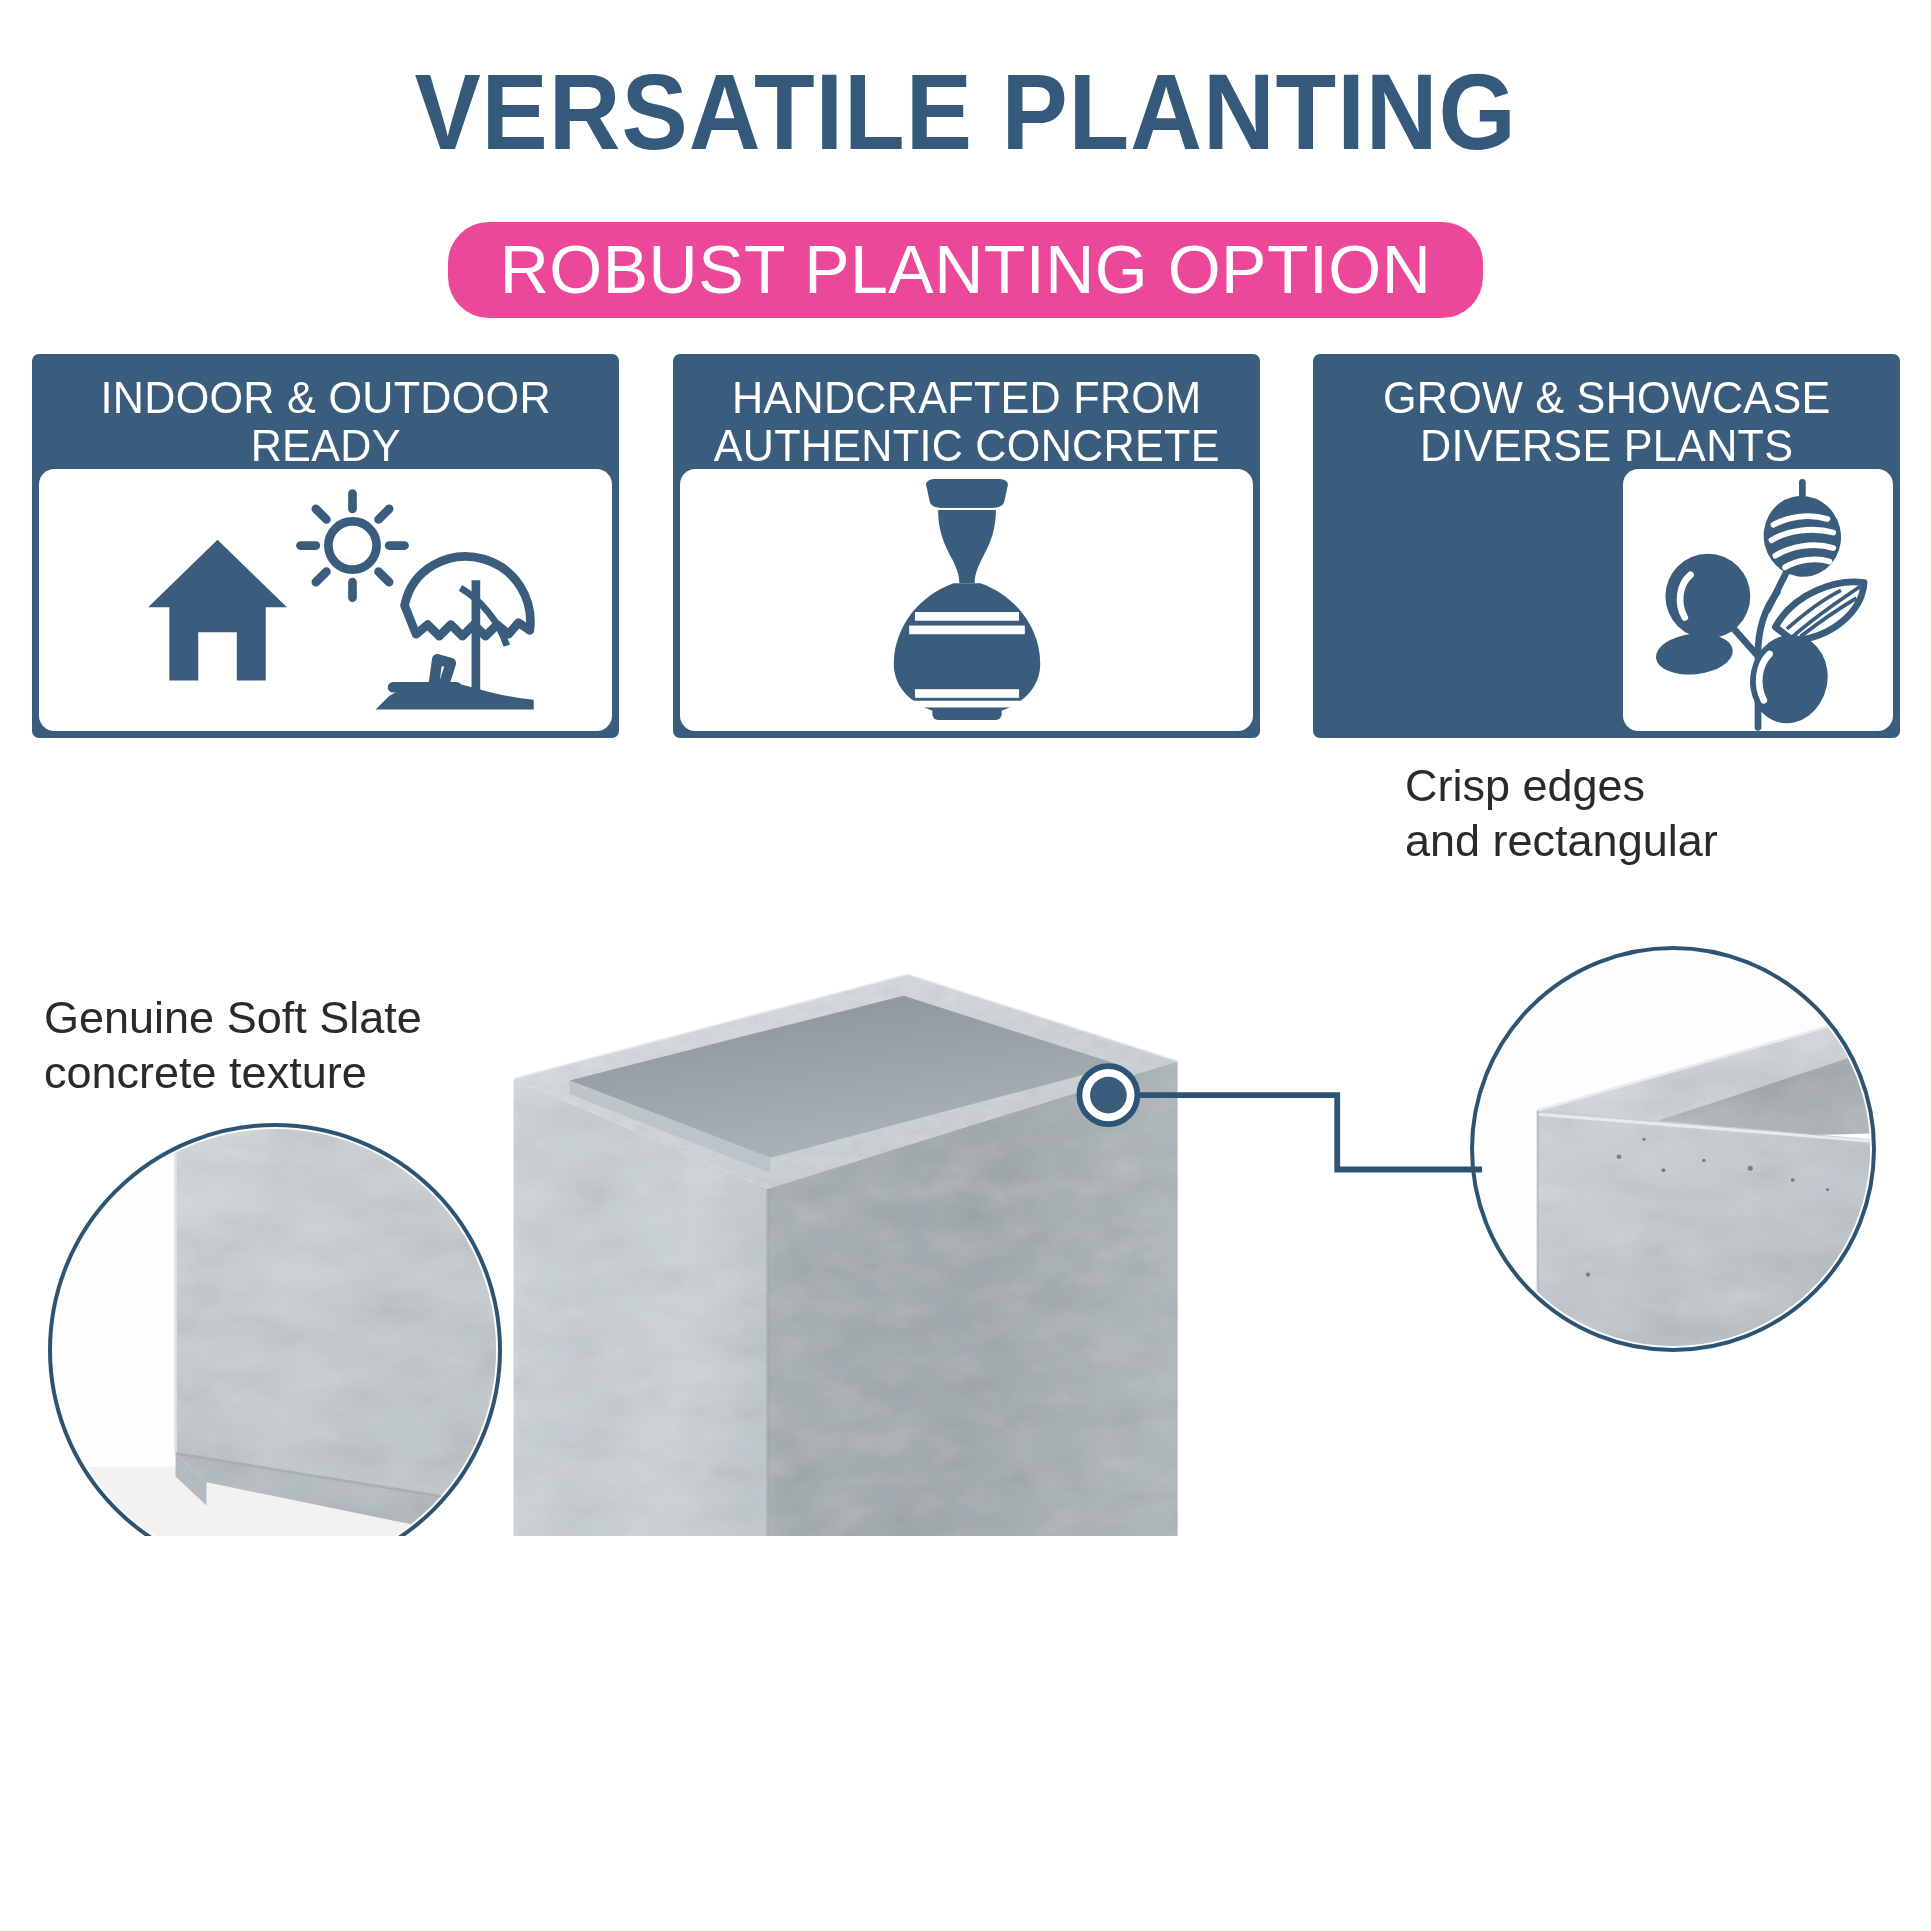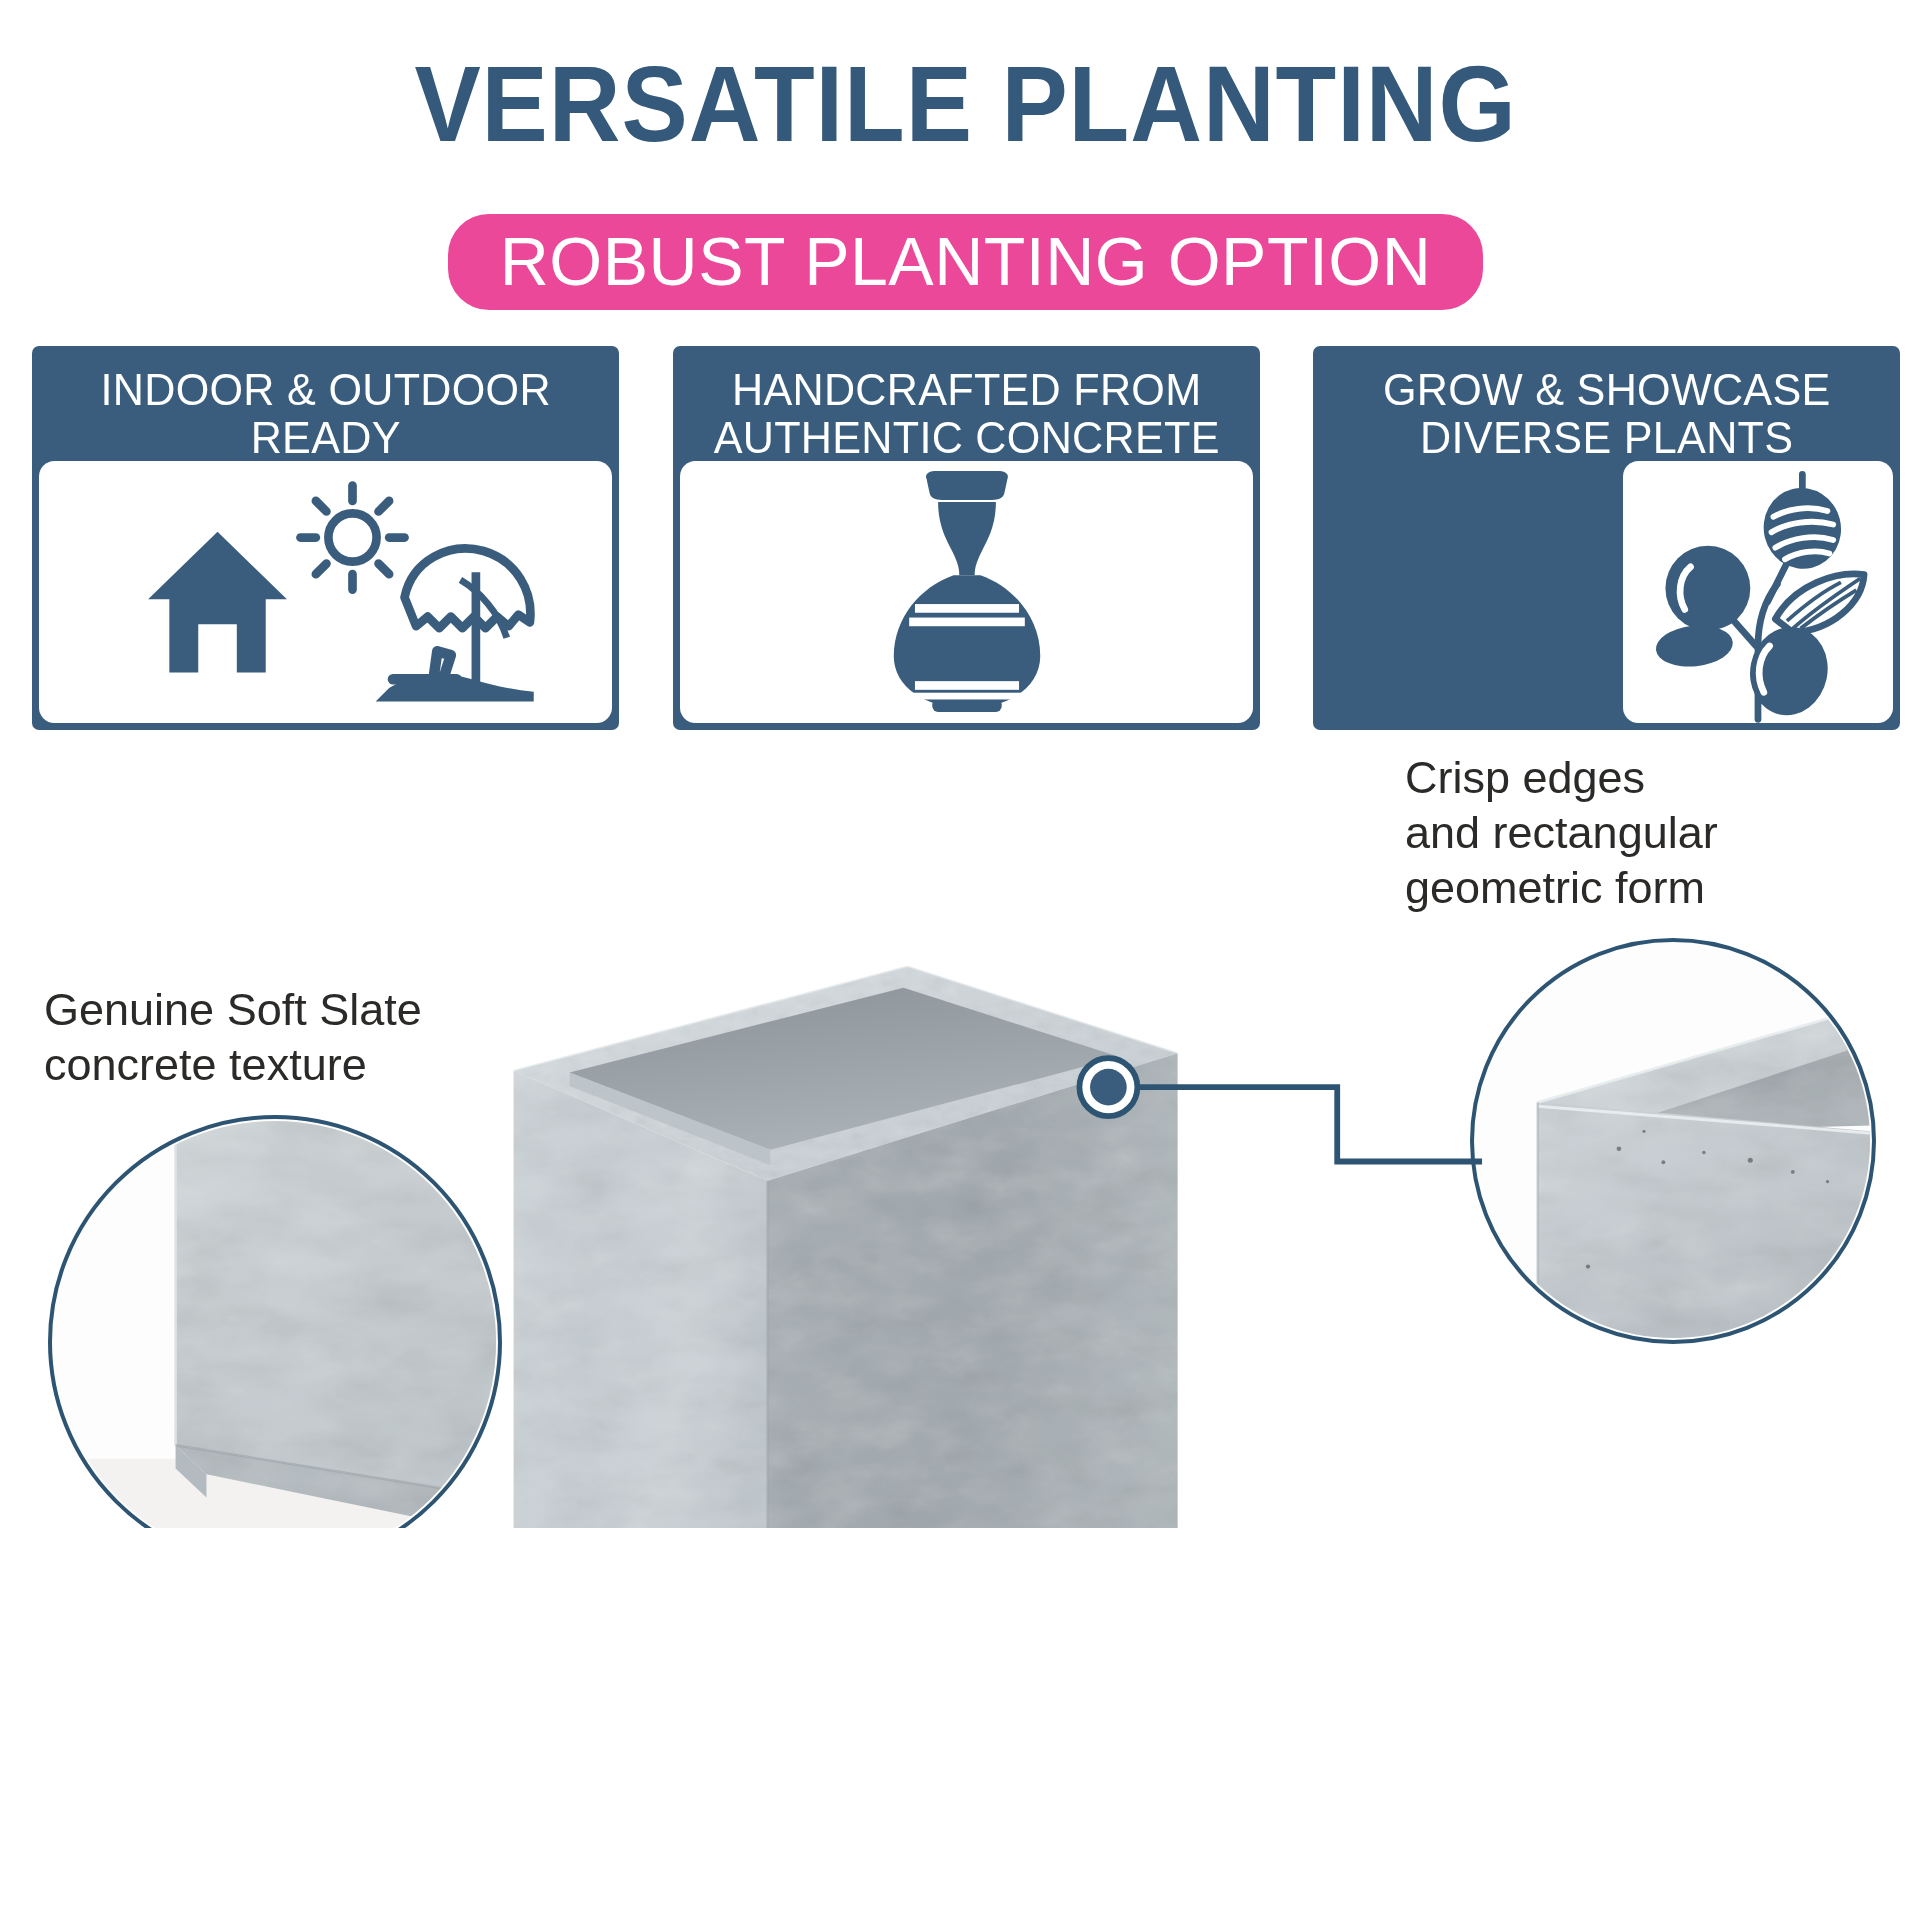--- a/index.html
+++ b/index.html
@@ -7,20 +7,21 @@
     padding: 0;
     background: #ffffff;
   }
   #page {
     position: relative;
     width: 1931px;
     height: 1528px;
     background: #ffffff;
     overflow: hidden;
     font-family: "Liberation Sans", sans-serif;
+    margin-top: 8px;
   }
 
   
   #title {
     position: absolute;
     left: 0;
     top: 50px;
     width: 1931px;
     text-align: center;
     font-family: "Liberation Sans Narrow", "Liberation Sans", sans-serif;
@@ -255,21 +256,20 @@
           <ellipse cx="172" cy="222" rx="40" ry="46" fill="#3a5d7d" transform="rotate(12 172 222)"></ellipse>
           <path d="M152 196 C140 208 138 228 146 244" fill="none" stroke="#ffffff" stroke-width="7" stroke-linecap="round"></path>
         </g>
       </svg>
     </div>
   </div>
 
   <div class="callout-text" id="callout-right-text">
     <div>Crisp edges</div>
     <div>and rectangular</div>
-    <div>geometric form</div>
   </div>
 
   <div class="callout-text" id="callout-left-text">
     <div>Genuine Soft Slate</div>
     <div>concrete texture</div>
   </div>
 
   <div id="product">
     <svg width="888" height="966" viewBox="0 0 920 1000">
       <defs>

